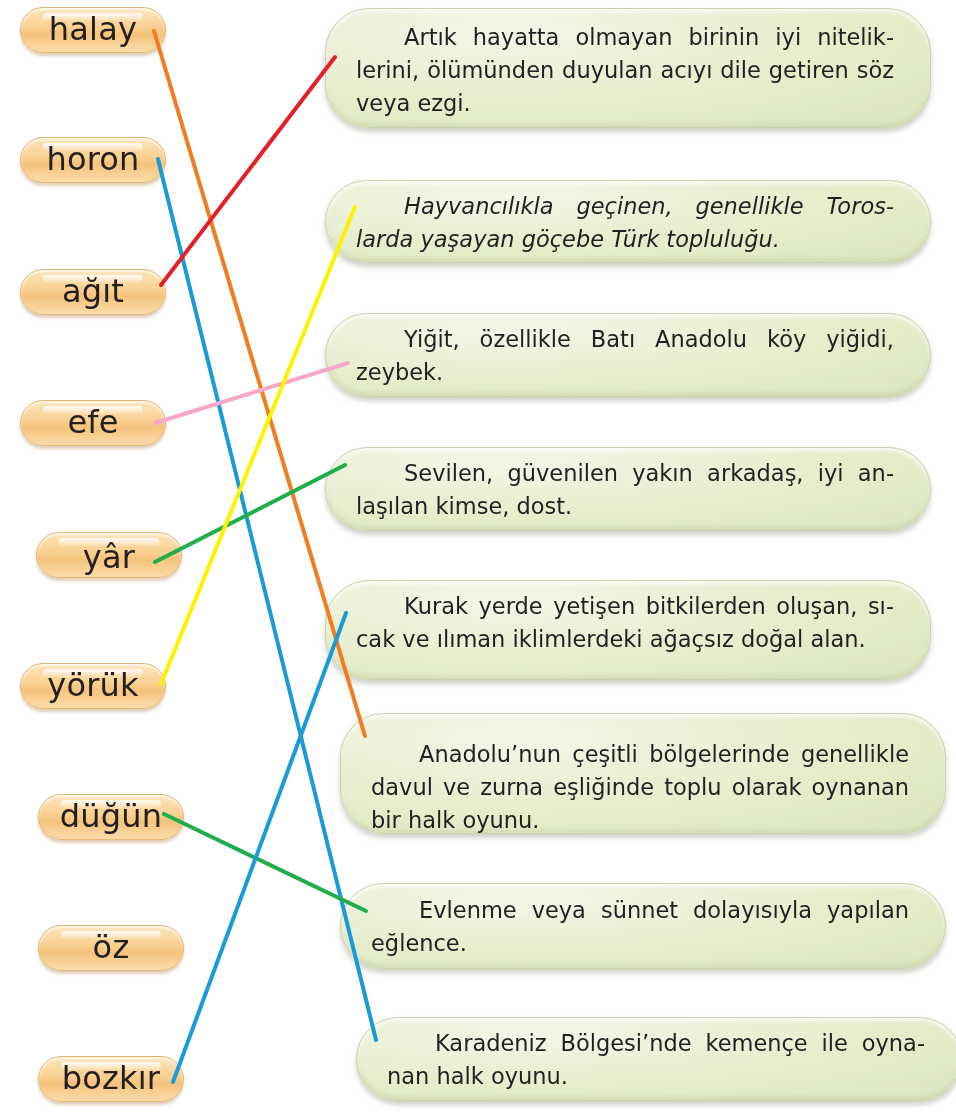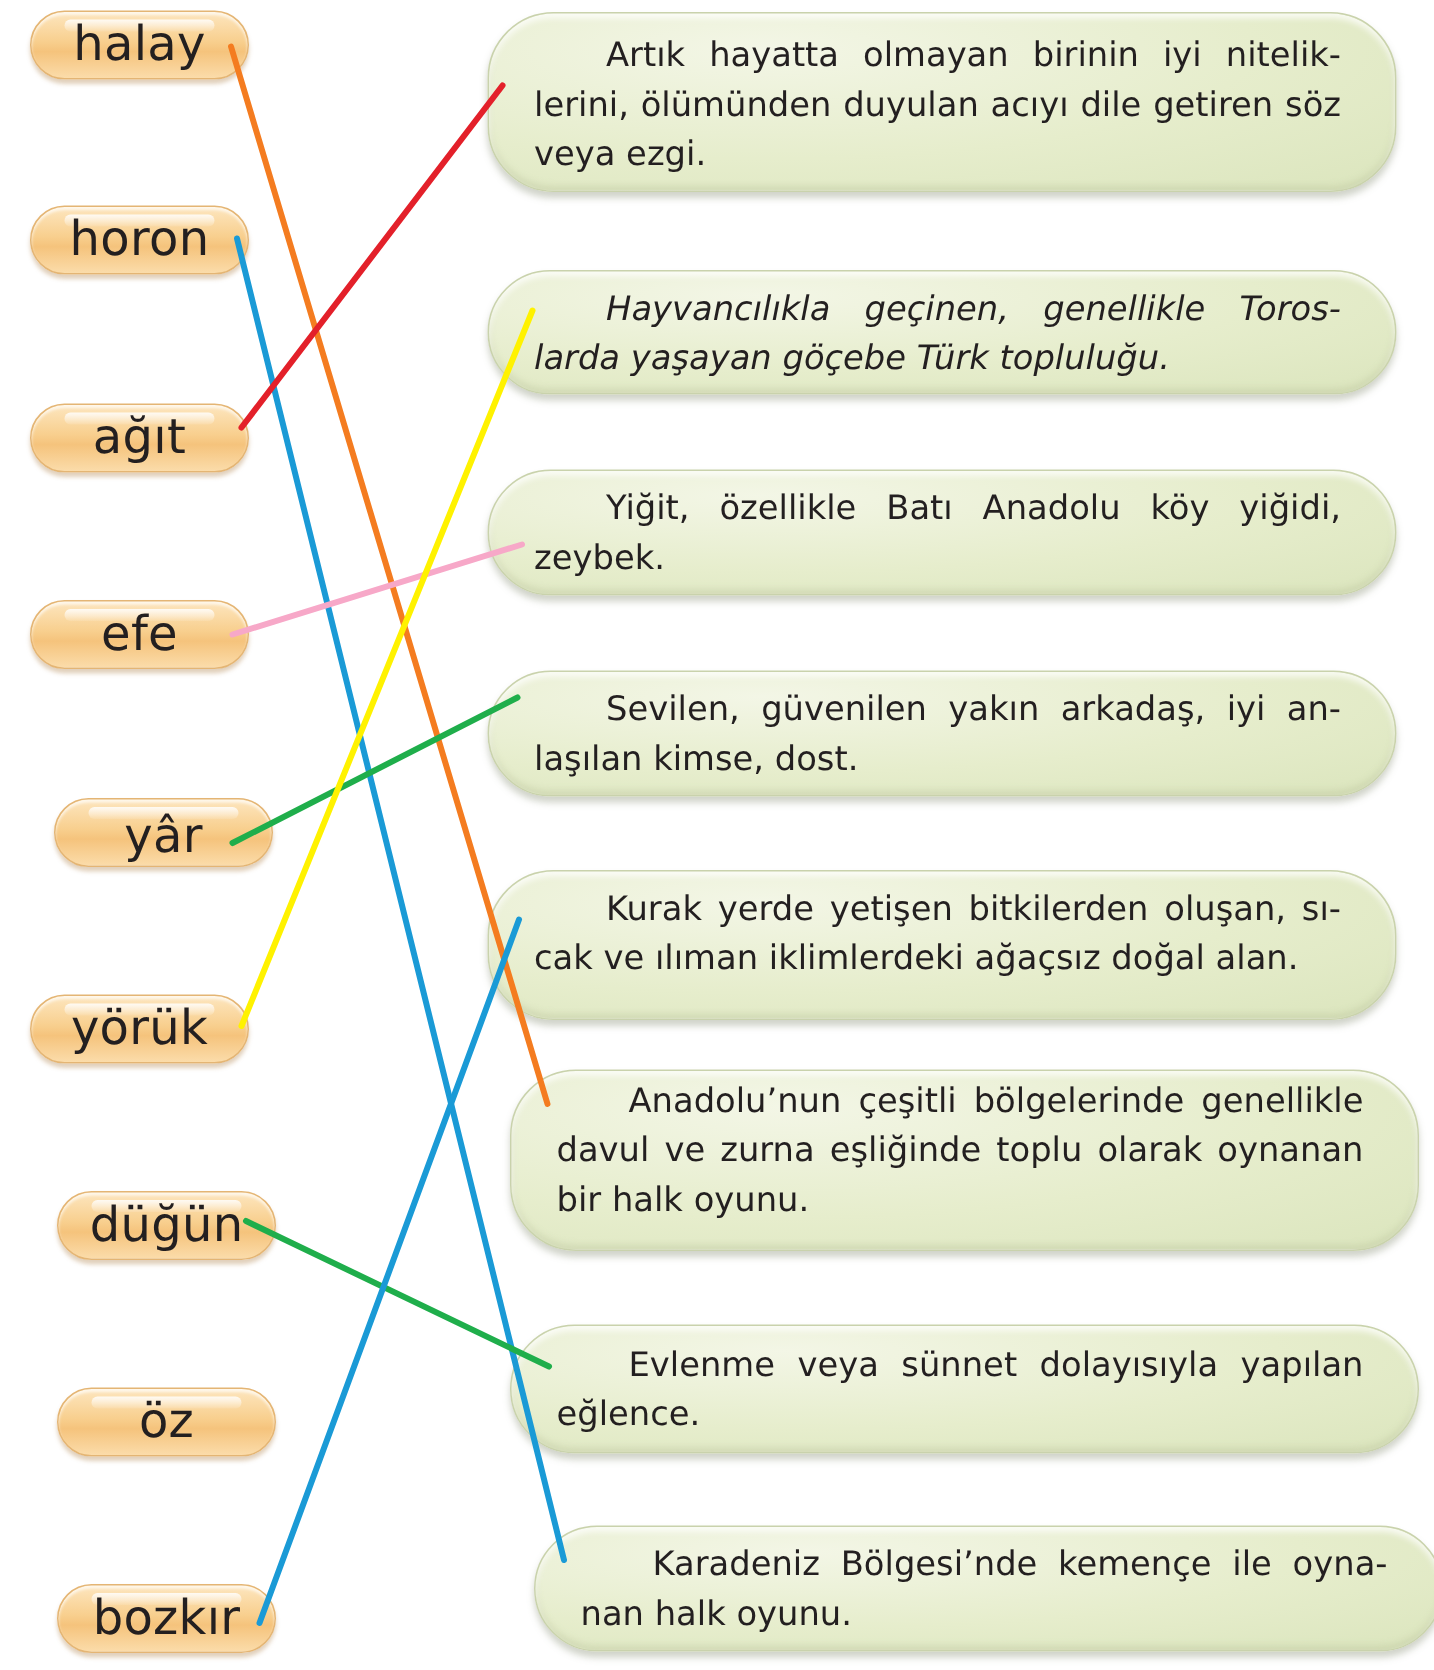--- a/index.html
+++ b/index.html
@@ -69,21 +69,21 @@
   </div>
 <div class="box" style="left:325px;top:313px;width:606px;height:84px;padding-top:9px;">
     <p>Yiğit, özellikle Batı Anadolu köy yiğidi, zeybek.</p>
   </div>
 <div class="box" style="left:325px;top:447px;width:606px;height:84px;padding-top:9px;">
     <p>Sevilen, güvenilen yakın arkadaş, iyi an­laşılan kimse, dost.</p>
   </div>
 <div class="box" style="left:325px;top:580px;width:606px;height:100px;padding-top:9px;">
     <p>Kurak yerde yetişen bitkilerden oluşan, sı­cak ve ılıman iklimlerdeki ağaçsız doğal alan.</p>
   </div>
-<div class="box" style="left:340px;top:713px;width:606px;height:121px;padding-top:4px;">
+<div class="box" style="left:340px;top:713px;width:606px;height:121px;padding-top:24px;">
     <p>Anadolu’nun çeşitli bölgelerinde genel­likle davul ve zurna eşliğinde toplu olarak oynanan bir halk oyunu.</p>
   </div>
 <div class="box" style="left:340px;top:883px;width:606px;height:86px;padding-top:10px;">
     <p>Evlenme veya sünnet dolayısıyla yapılan eğlence.</p>
   </div>
 <div class="box" style="left:356px;top:1017px;width:606px;height:84px;padding-top:9px;">
     <p>Karadeniz Bölgesi’nde kemençe ile oyna­nan halk oyunu.</p>
   </div>
 
 <svg class="lines" width="956" height="1113">

